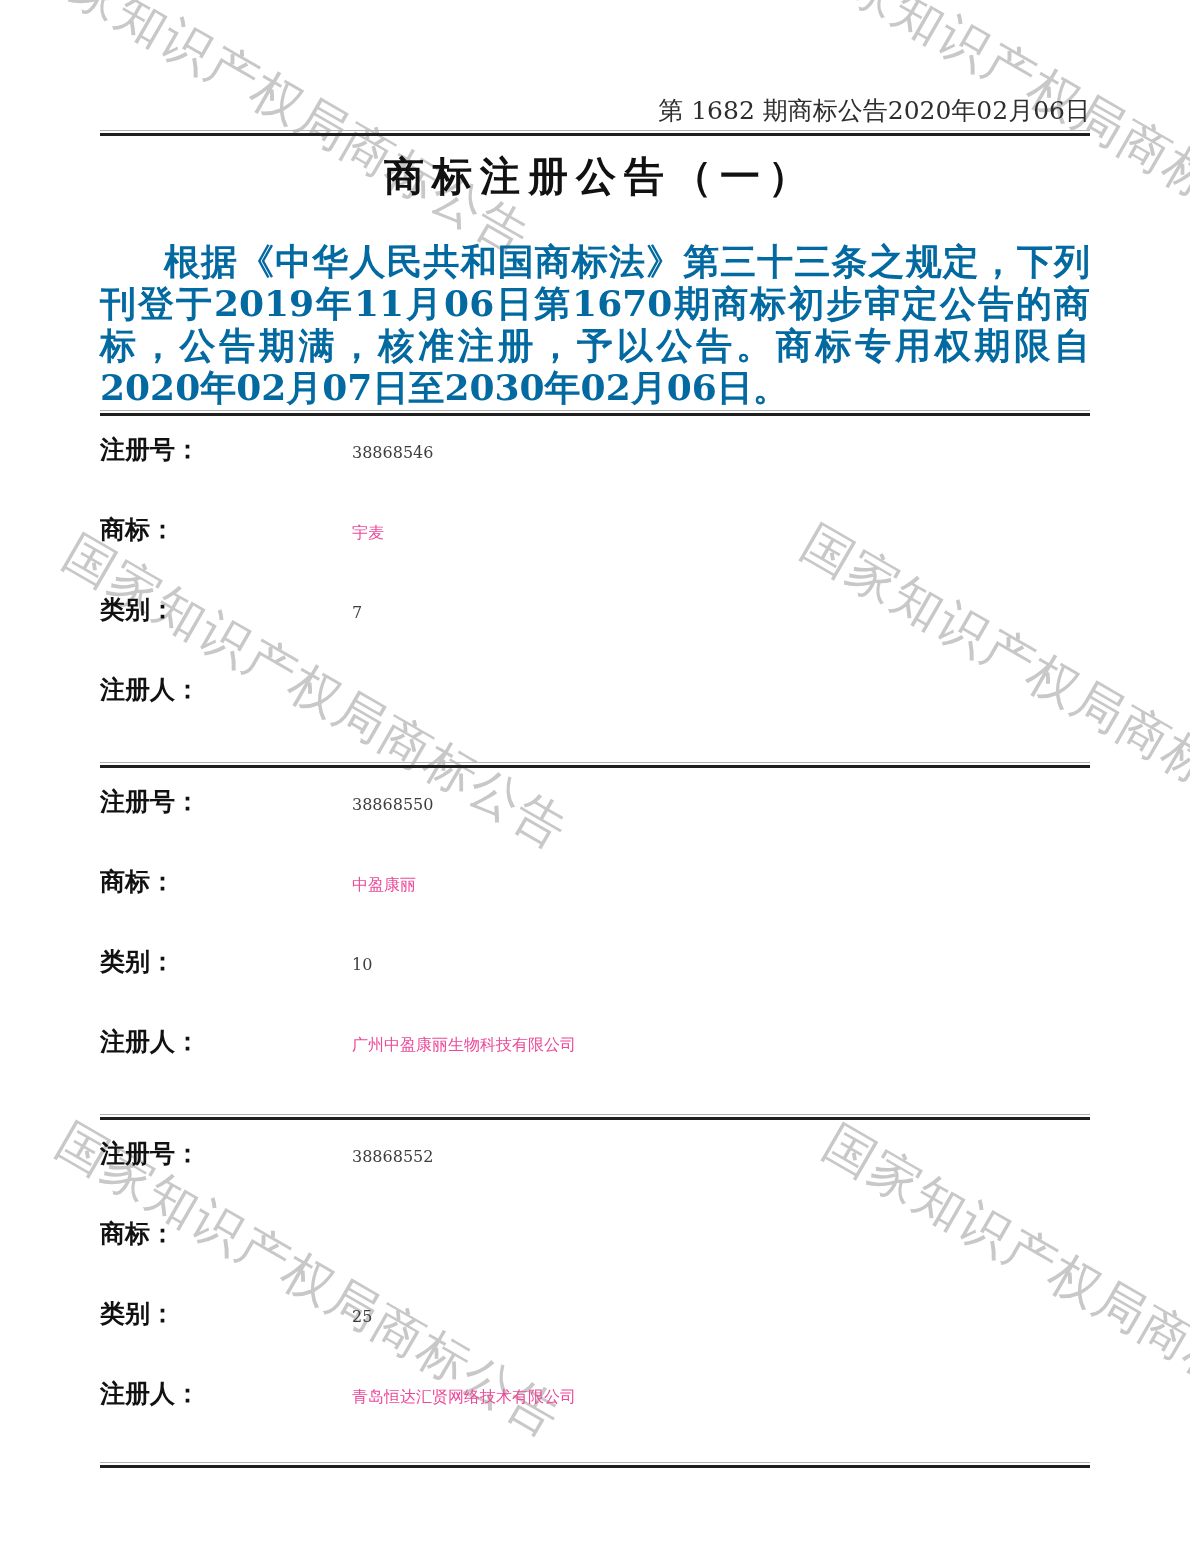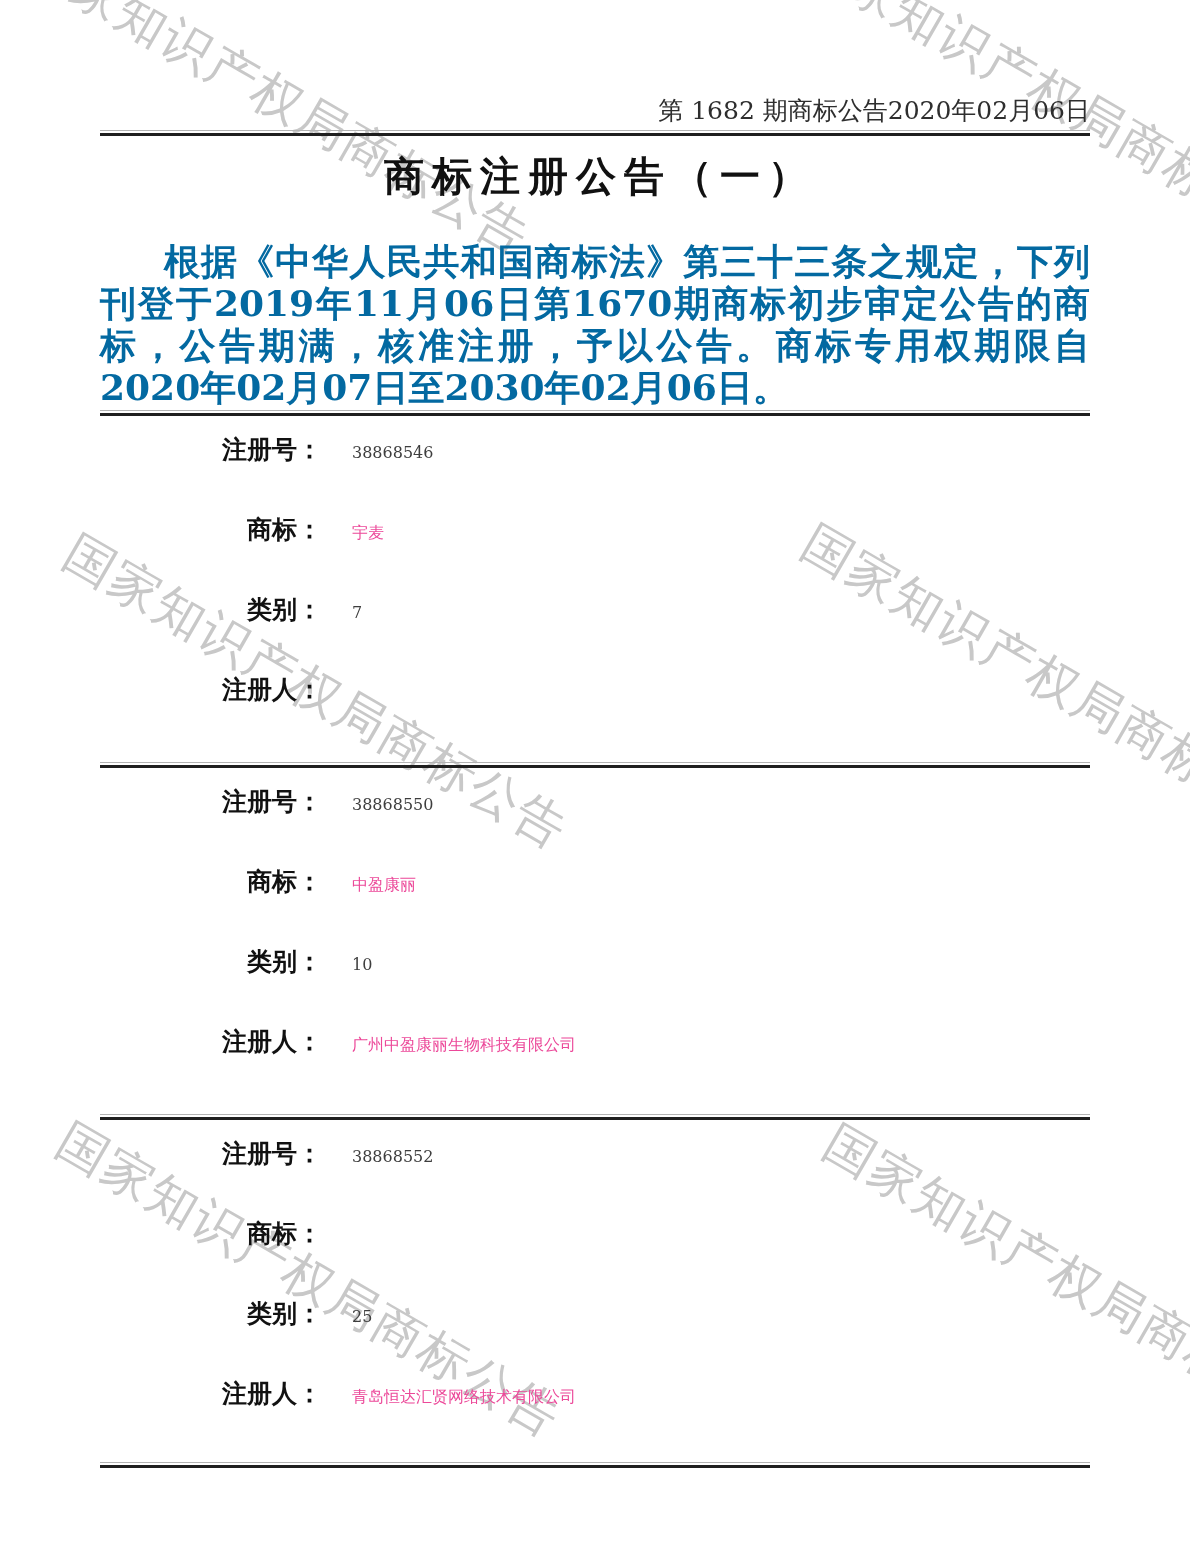--- a/index.html
+++ b/index.html
@@ -71,21 +71,20 @@
   .row{
     position:absolute;left:0;width:990px;
     display:flex;align-items:baseline;
   }
   .row.r1{top:20px;}
   .row.r2{top:100px;}
   .row.r3{top:180px;}
   .row.r4{top:260px;}
   .lab{
     display:inline-block;width:222px;
-    text-align:right;
     font-family:"Liberation Sans","DejaVu Sans",sans-serif;
     font-weight:700;
     font-size:25px;
     color:#111111;
     white-space:nowrap;
   }
   .val{
     margin-left:30px;
     font-family:"DejaVu Serif","Liberation Serif",serif;
     font-size:16px;

